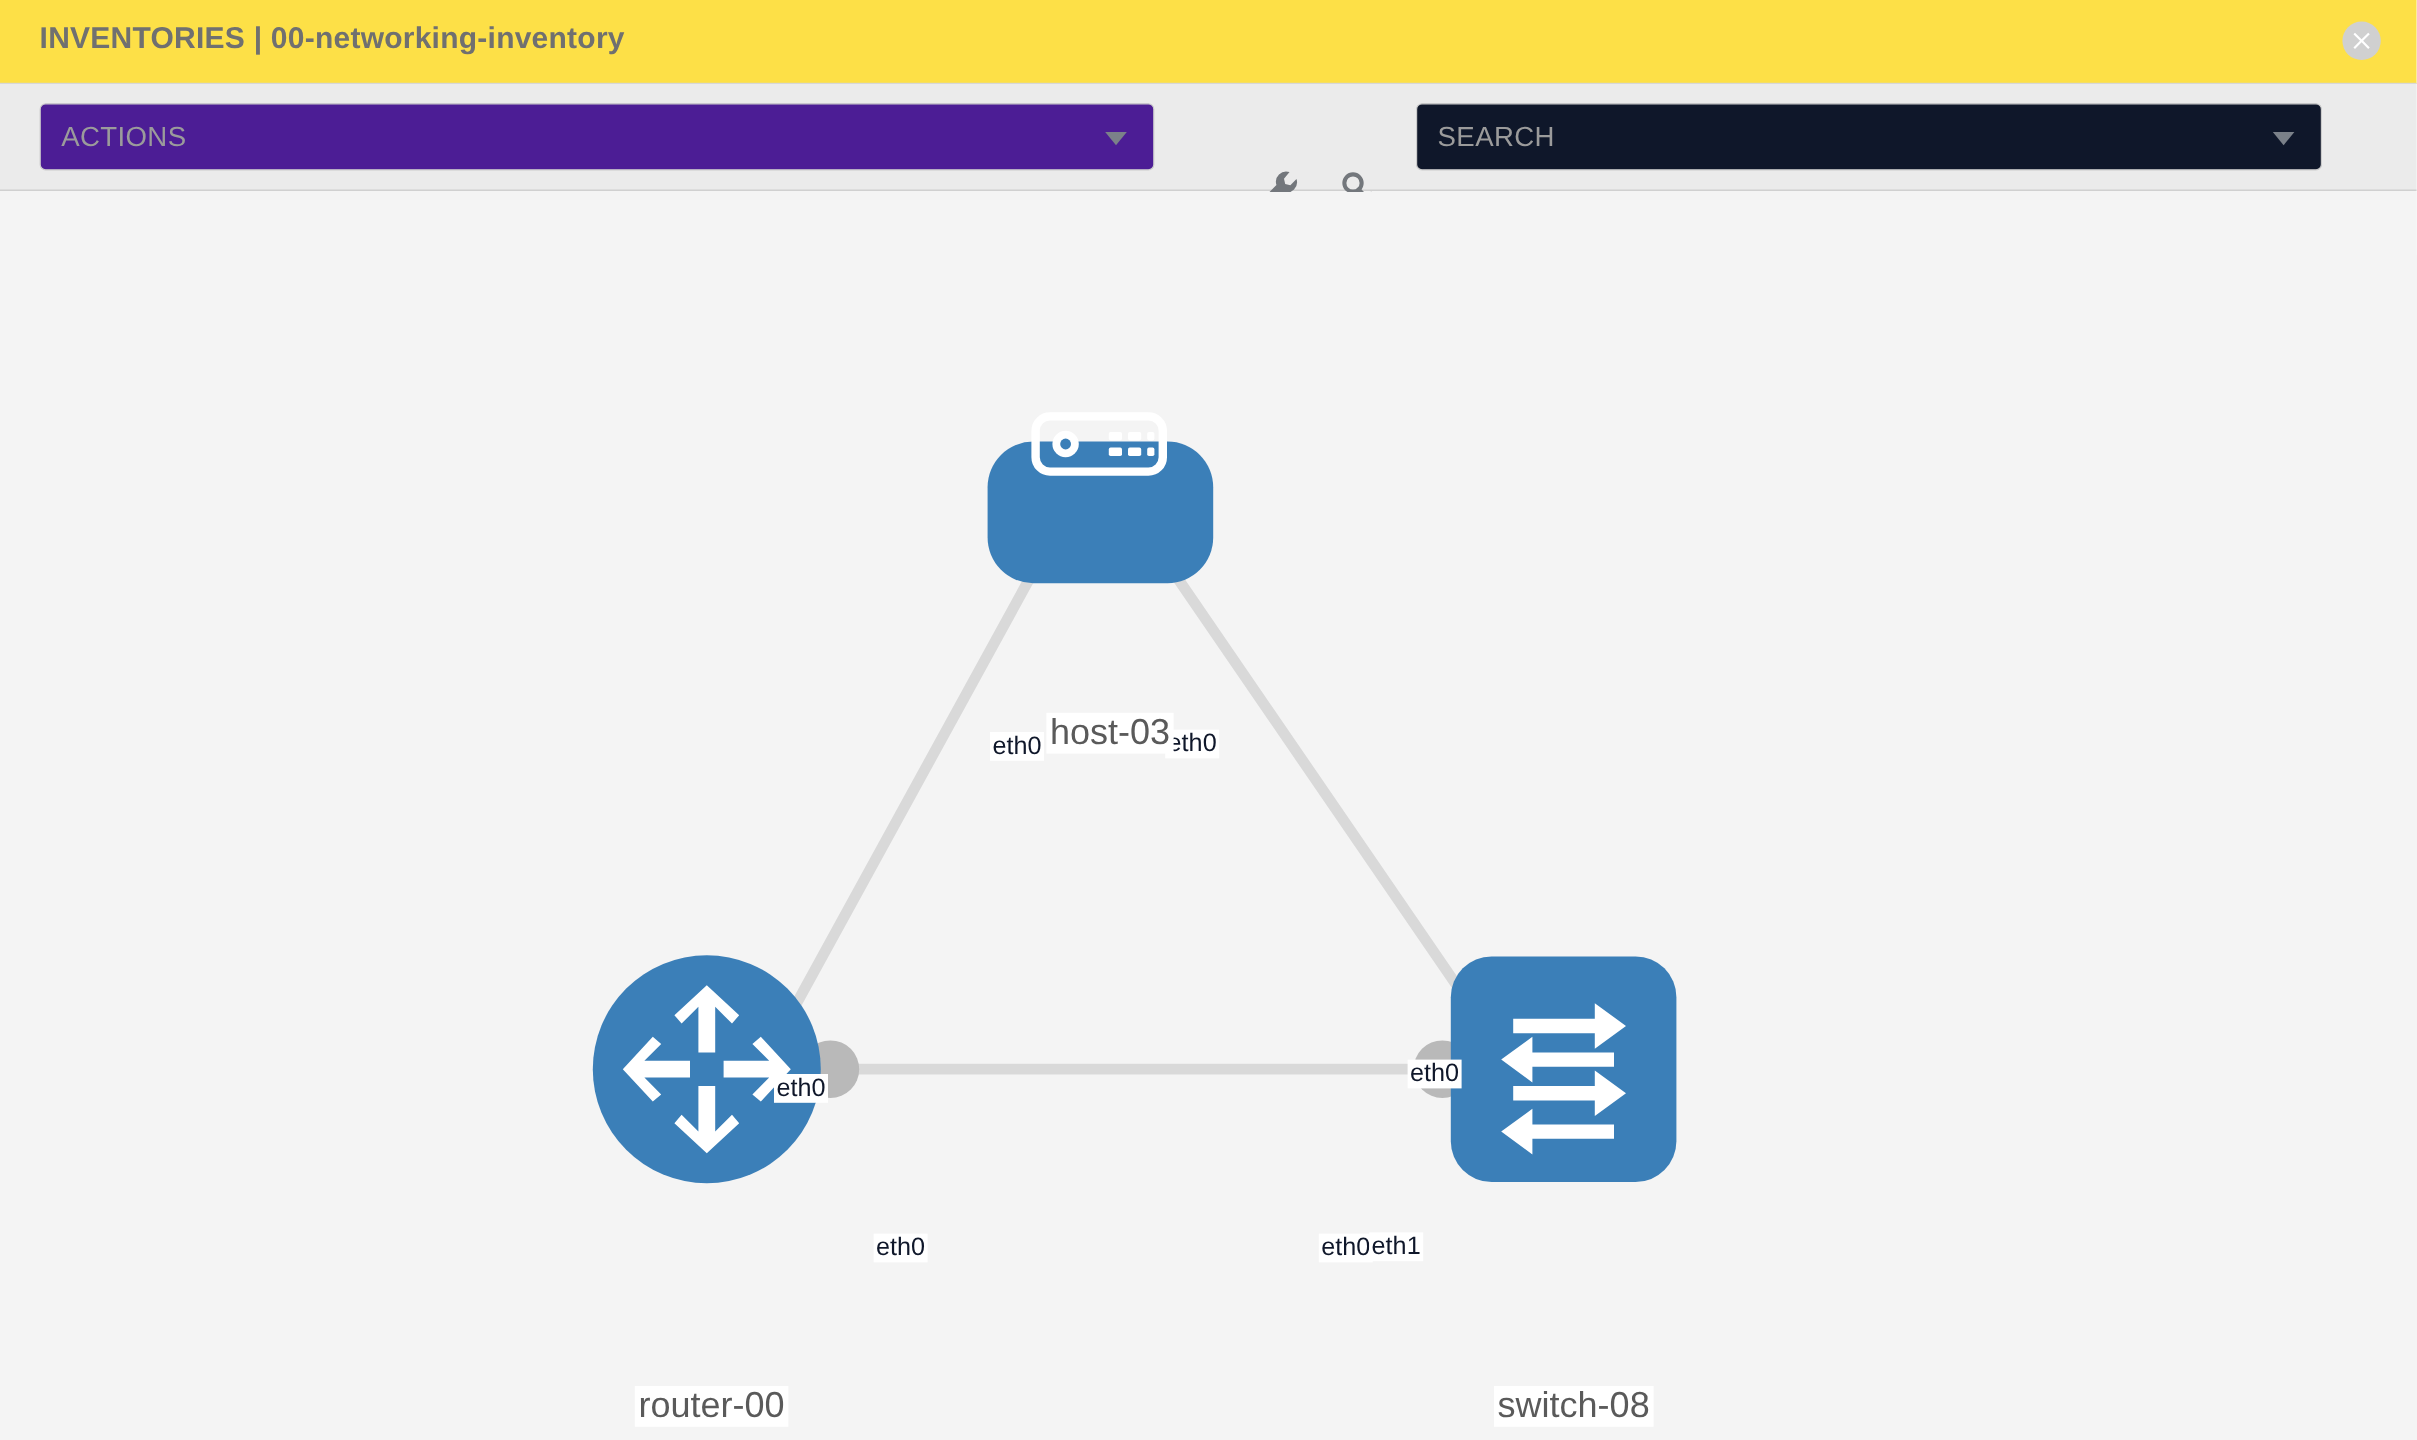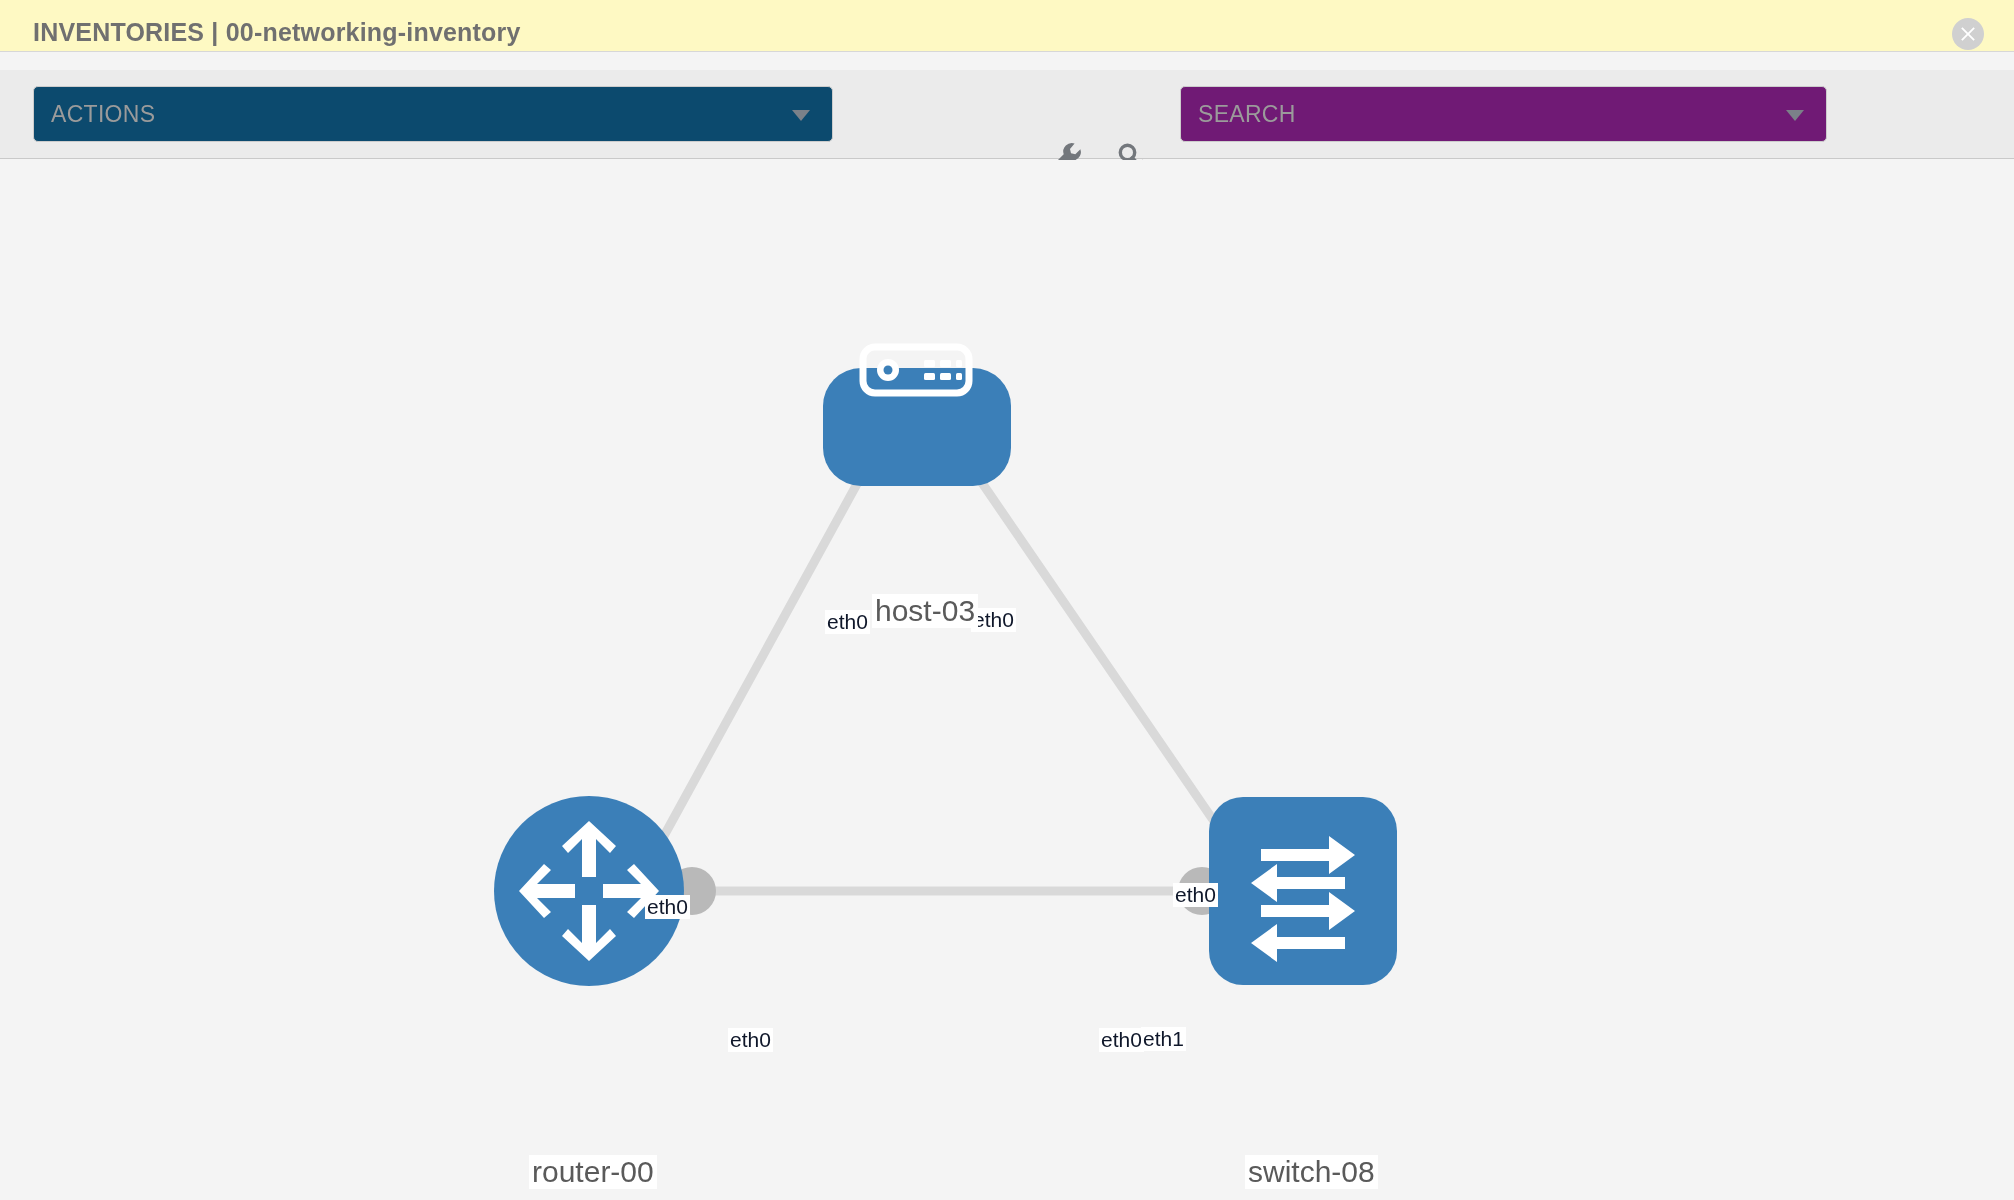--- a/index.html
+++ b/index.html
@@ -19,22 +19,22 @@
     height: 1200px;
     overflow: hidden;
     background: #f4f4f4;
   }
 
   
   .header {
     position: absolute;
     left: 0; top: 0;
     width: 2014px;
-    height: 52px;
-    background: #fef9c3;
+    height: 70px;
+    background: #fde047;
     border-bottom: 1px solid #d7d7d7;
   }
   .header-title {
     position: absolute;
     left: 33px;
     top: 18px;
     font-size: 25px;
     font-weight: bold;
     color: #707070;
     letter-spacing: 0.2px;
@@ -58,23 +58,23 @@
     left: 0; top: 70px;
     width: 2014px;
     height: 89px;
     background: #ebebeb;
     border-bottom: 1px solid #c9c9c9;
   }
   .actions-select {
     position: absolute;
     left: 33px;
     top: 16px;
-    width: 800px;
+    width: 929px;
     height: 56px;
-    background: #0c4a6e;
+    background: #4c1d95;
     border: 1px solid #cccccc;
     border-radius: 5px;
     cursor: pointer;
   }
   .actions-select .label {
     position: absolute;
     left: 17px;
     top: 14px;
     font-size: 23px;
     color: #9b9b9b;
@@ -99,23 +99,23 @@
     margin-top: -21px;
     cursor: pointer;
   }
   .tool-icon.wrench { left: 1044px; }
   .tool-icon.key    { left: 1111px; }
 
   .search-box {
     position: absolute;
     left: 1180px;
     top: 16px;
-    width: 647px;
+    width: 755px;
     height: 56px;
-    background: #701a75;
+    background: #0f172a;
     border: 1px solid #cccccc;
     border-radius: 5px;
     cursor: text;
   }
   .search-box .label {
     position: absolute;
     left: 17px;
     top: 14px;
     font-size: 23px;
     color: #9b9b9b;

